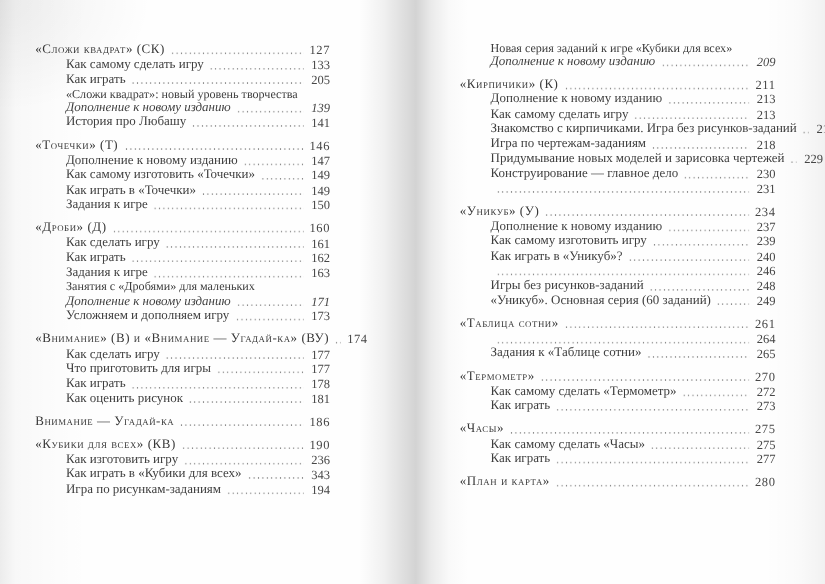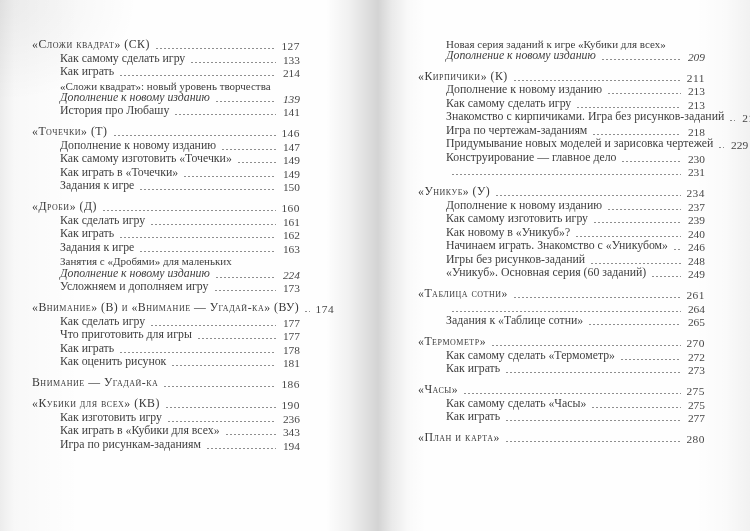--- a/index.html
+++ b/index.html
@@ -50,21 +50,21 @@
         <span class="num">127</span>
       </div>
       <div class="row item">
         <span class="label">Как самому сделать игру</span>
         <span class="dots"></span>
         <span class="num">133</span>
       </div>
       <div class="row item">
         <span class="label">Как играть</span>
         <span class="dots"></span>
-        <span class="num">214</span>
+        <span class="num">205</span>
       </div>
       <div class="row item-plain">
         <span class="label">«Сложи квадрат»: новый уровень творчества</span>
       </div>
       <div class="row item-italic">
         <span class="label">Дополнение к новому изданию</span>
         <span class="dots"></span>
         <span class="num">139</span>
       </div>
       <div class="row item">
@@ -116,21 +116,21 @@
         <span class="label">Задания к игре</span>
         <span class="dots"></span>
         <span class="num">163</span>
       </div>
       <div class="row item-plain">
         <span class="label">Занятия с «Дробями» для маленьких</span>
       </div>
       <div class="row item-italic">
         <span class="label">Дополнение к новому изданию</span>
         <span class="dots"></span>
-        <span class="num">224</span>
+        <span class="num">171</span>
       </div>
       <div class="row item">
         <span class="label">Усложняем и дополняем игру</span>
         <span class="dots"></span>
         <span class="num">173</span>
       </div>
       <div class="row heading">
         <span class="label">«Внимание» (В) и «Внимание — Угадай-ка» (ВУ)</span>
         <span class="dots"></span>
         <span class="num">174</span>
@@ -238,26 +238,25 @@
         <span class="label">Дополнение к новому изданию</span>
         <span class="dots"></span>
         <span class="num">237</span>
       </div>
       <div class="row item">
         <span class="label">Как самому изготовить игру</span>
         <span class="dots"></span>
         <span class="num">239</span>
       </div>
       <div class="row item">
-        <span class="label">Как новому в «Уникуб»?</span>
+        <span class="label">Как играть в «Уникуб»?</span>
         <span class="dots"></span>
         <span class="num">240</span>
       </div>
       <div class="row item">
-        <span class="label">Начинаем играть. Знакомство с «Уникубом»</span>
         <span class="dots"></span>
         <span class="num">246</span>
       </div>
       <div class="row item">
         <span class="label">Игры без рисунков-заданий</span>
         <span class="dots"></span>
         <span class="num">248</span>
       </div>
       <div class="row item">
         <span class="label">«Уникуб». Основная серия (60 заданий)</span>

